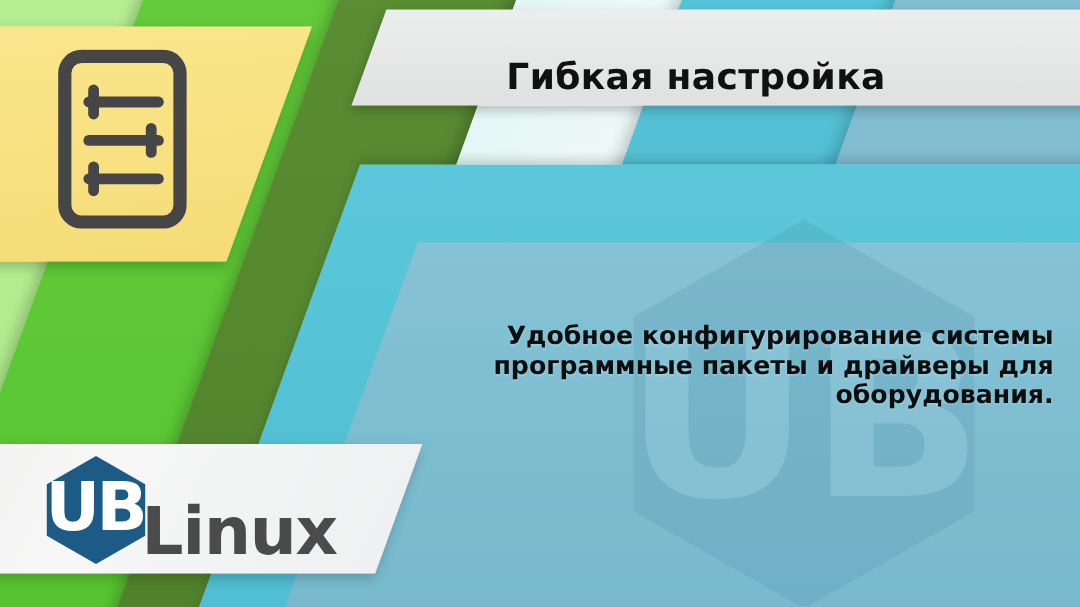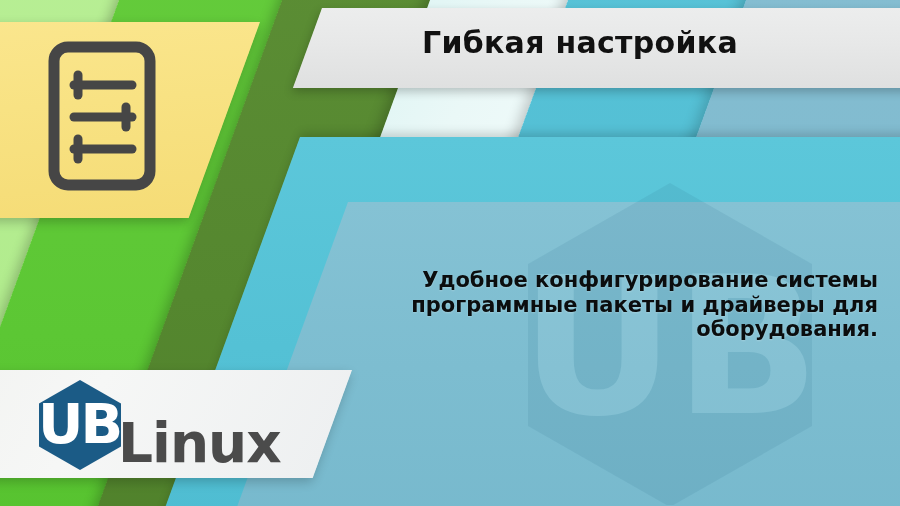--- a/index.html
+++ b/index.html
@@ -33,21 +33,21 @@
     box-shadow:0 4px 10px rgba(0,0,0,.22);}
 
   
   .settings-icon{position:absolute;left:48px;top:41px;width:108px;height:150px;}
 
   
   .title-bar{position:absolute;left:322px;top:8px;width:700px;height:80px;
     background:linear-gradient(180deg,#eceded 0%,#e7e8e8 45%,#dfe0e0 100%);
     transform:skewX(-20deg);transform-origin:top left;
     box-shadow:0 4px 9px rgba(0,0,0,.22);}
-  .title-text{position:absolute;left:360px;top:2px;width:440px;height:80px;
+  .title-text{position:absolute;left:360px;top:24px;width:440px;height:80px;
     display:flex;align-items:center;justify-content:center;
     font-size:30px;font-weight:bold;color:#111;letter-spacing:.3px;
     white-space:nowrap;}
 
   
   .cyan-panel{position:absolute;left:300px;top:137px;width:760px;height:380px;
     background:linear-gradient(180deg,#5cc7da 0%,#54c1d5 55%,#4fbdd2 100%);
     transform:skewX(-20deg);transform-origin:top left;
     box-shadow:0 -4px 9px rgba(0,0,0,.16);}
 

